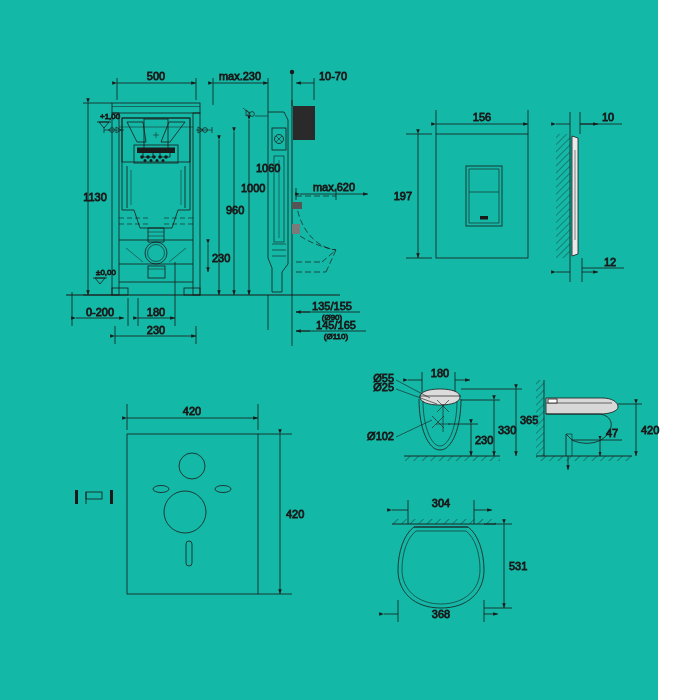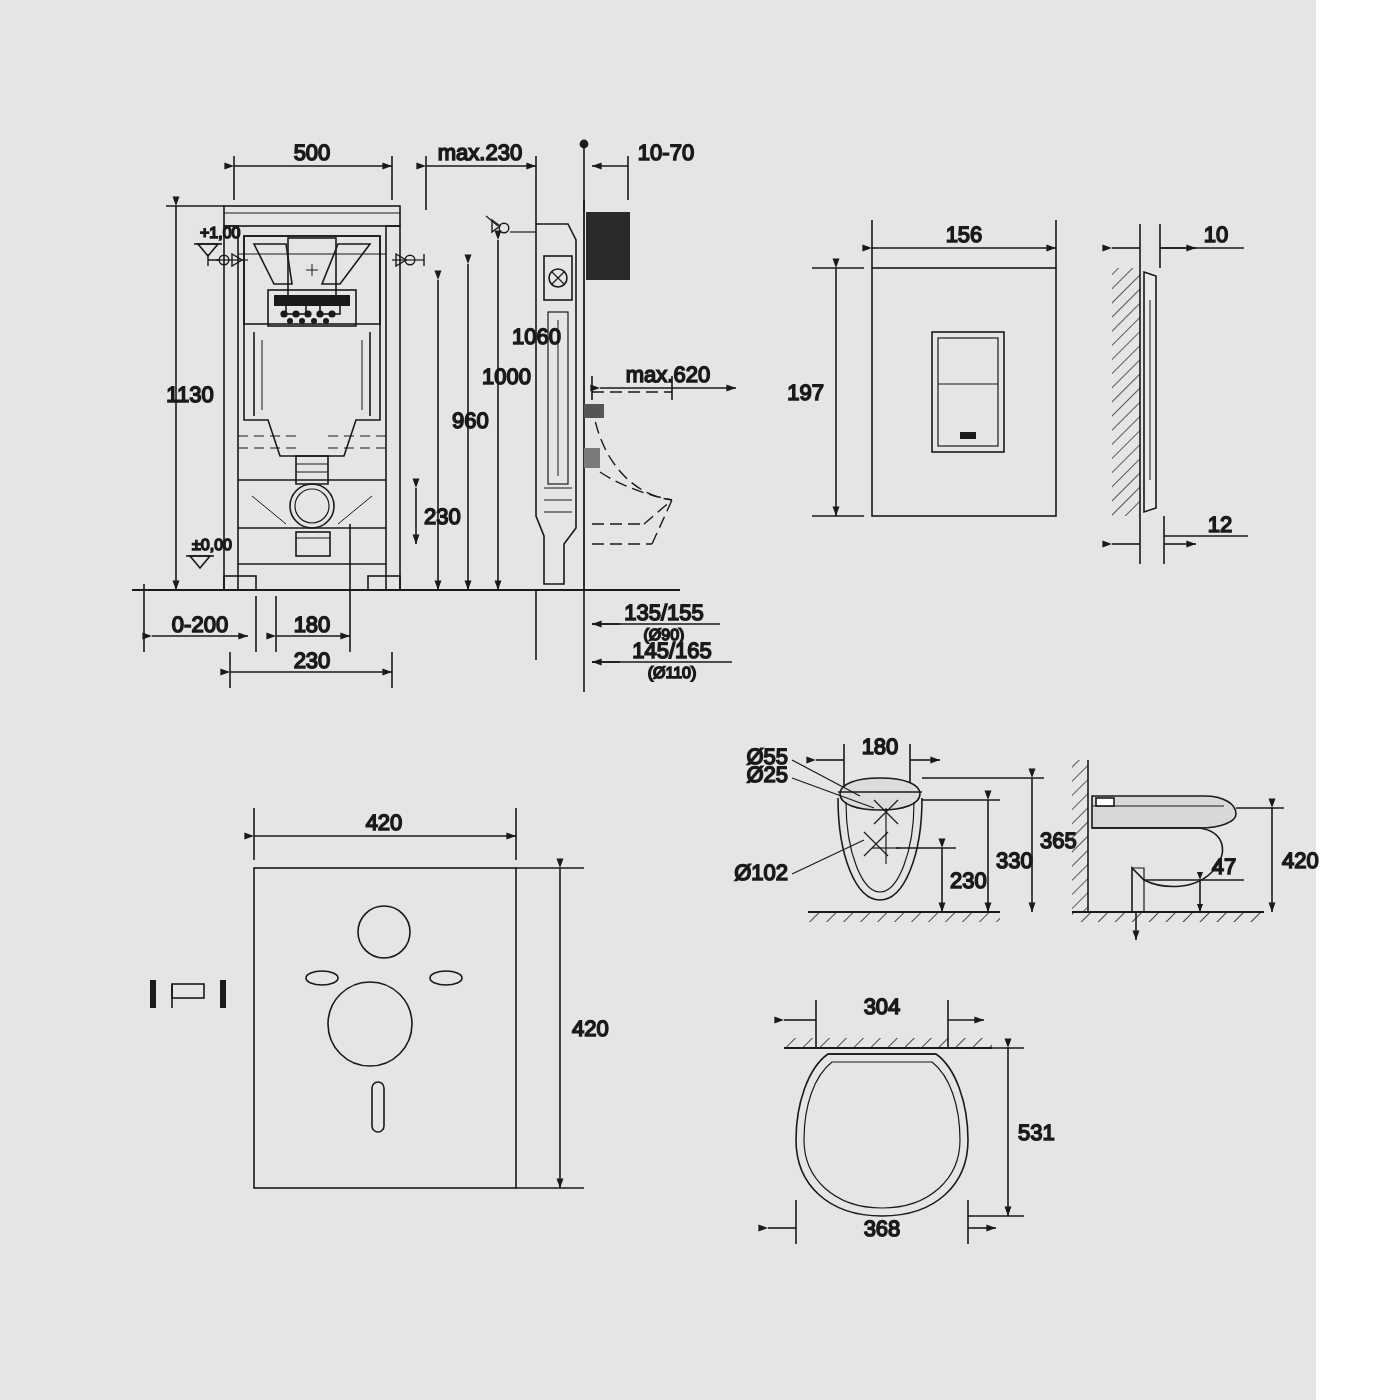--- a/index.html
+++ b/index.html
@@ -1,19 +1,19 @@
 <!DOCTYPE html>
 <html><head>
 <meta charset="utf-8">
 <title>Technical Drawing</title>
 <style>
   html,body{margin:0;padding:0;background:#ffffff;}
   body{width:700px;height:700px;overflow:hidden;
        font-family:"Liberation Sans", sans-serif;}
-  #sheet{position:relative;width:658px;height:700px;background:#e5e5e5;}
+  #sheet{position:relative;width:658px;height:700px;background:#14b8a6;}
   svg{display:block;}
   text{font-family:"Liberation Sans", sans-serif;fill:#1a1a1a;}
   .dim{font-size:11px;}
   .dimsm{font-size:8px;}
   .lv{font-size:8px;}
 </style>
 </head>
 <body>
 
 <div id="sheet">

